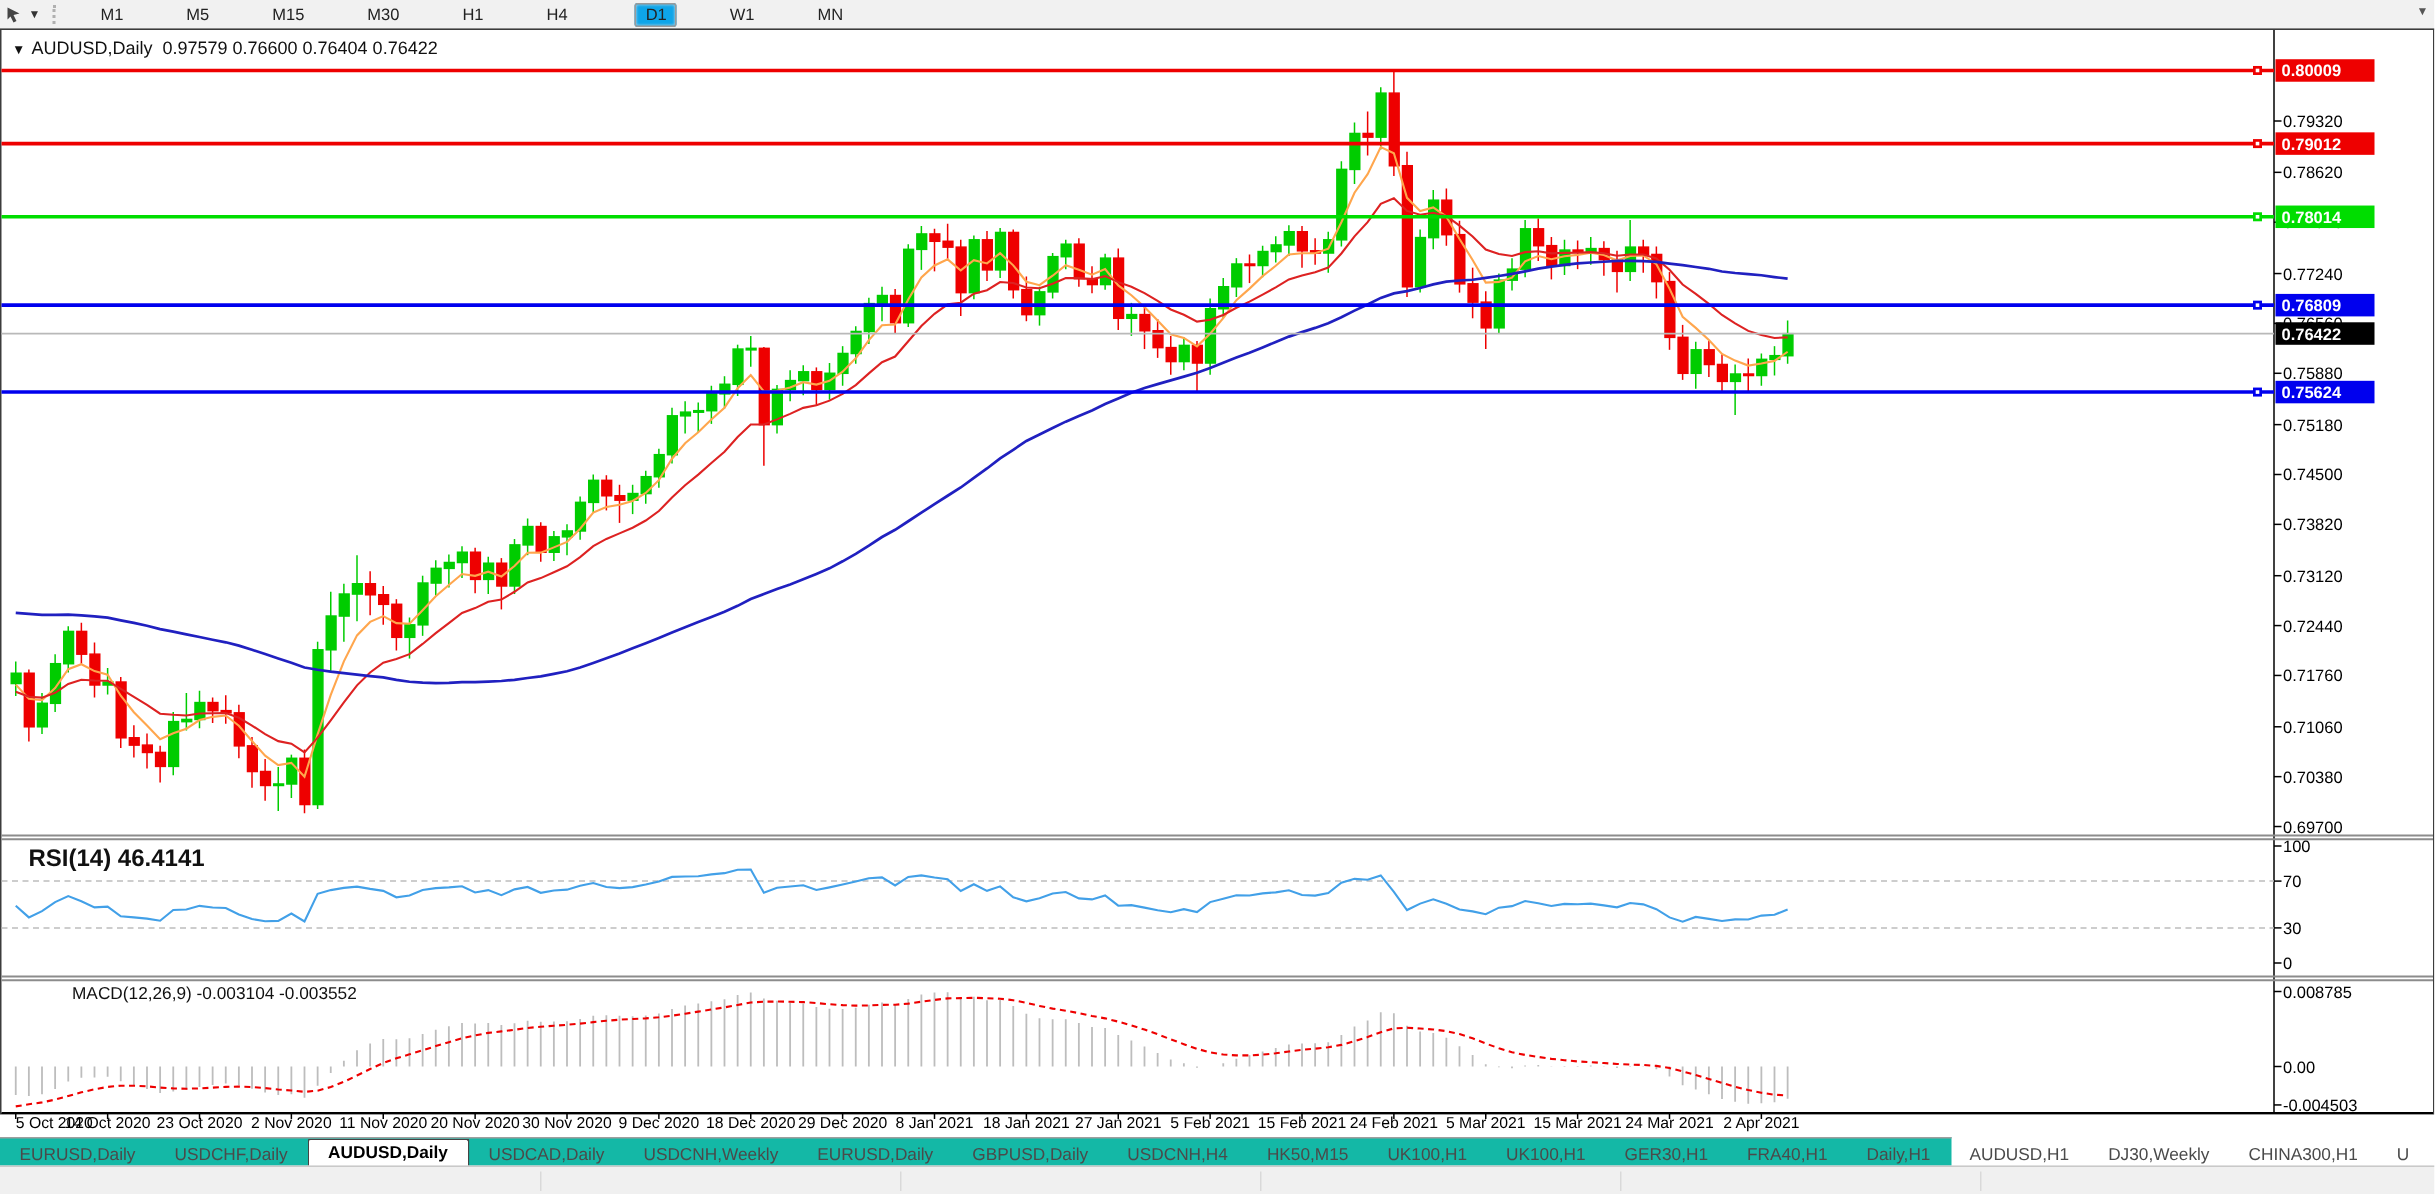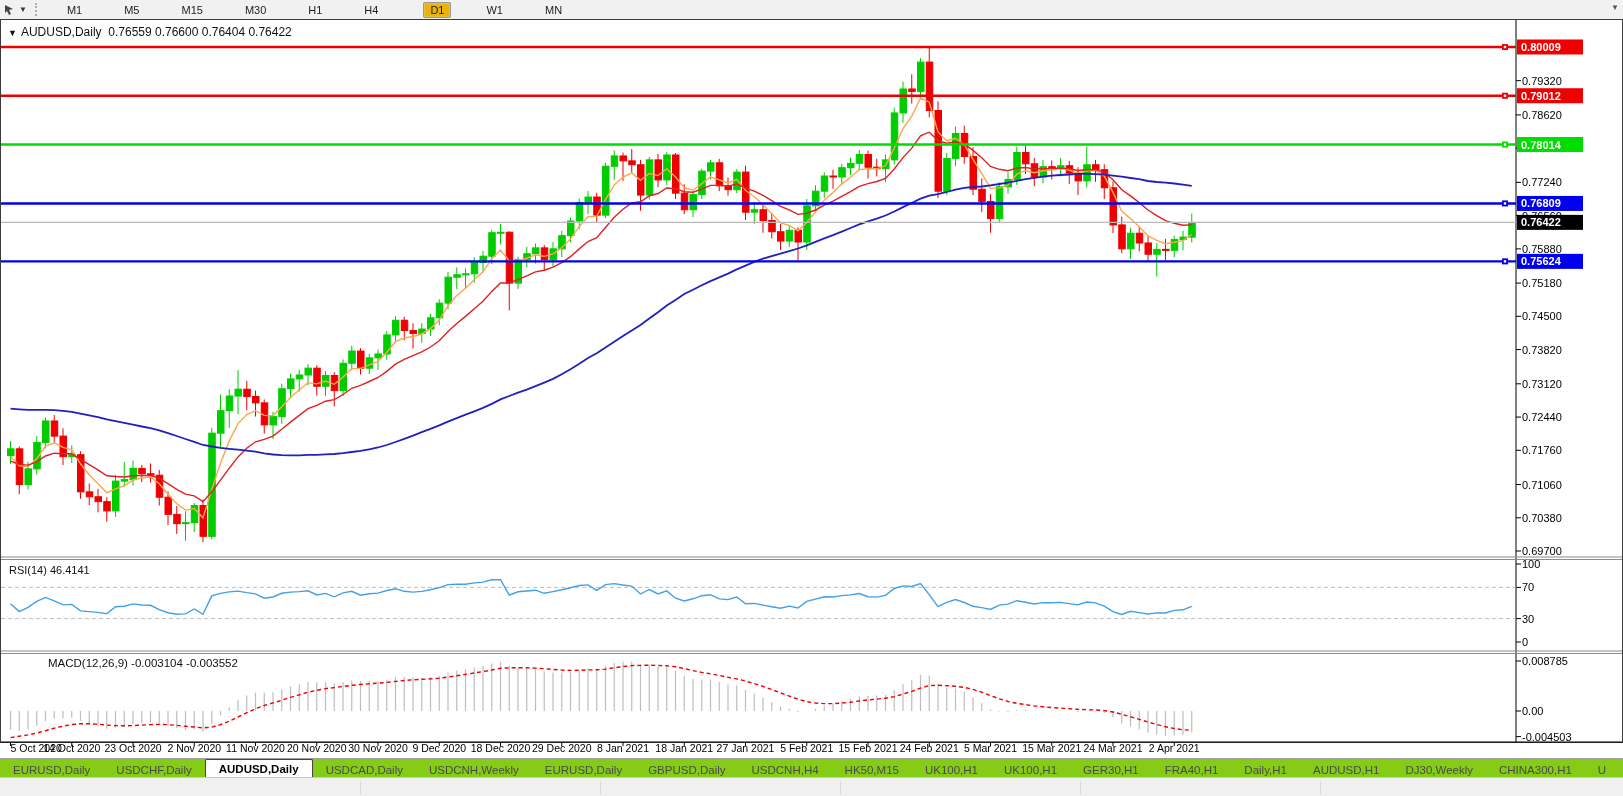--- a/index.html
+++ b/index.html
@@ -6,32 +6,32 @@
     font-family:"Liberation Sans",sans-serif;background:#ffffff;}
   #app{position:relative;width:1623px;height:796px;}
   
   #toolbar{position:absolute;left:0;top:0;width:1623px;height:19px;
     background:#f1f1f1;border-bottom:1px solid #b6b6b6;display:flex;align-items:center;font-size:11px;color:#222;}
   .tool-icon{display:flex;align-items:center;margin:0 4px 0 3px;}
   .caret{font-size:8px;color:#333;margin-left:3px;}
   .grip{width:3px;height:13px;border-left:2px dotted #b0b0b0;margin:0 6px 0 4px;}
   .tf-sep{width:1px;height:14px;background:#c6c6c6;margin:0 5px;}
   .tf-btn{padding:1px 6px;margin:0 14px;border:1px solid transparent;border-radius:2px;cursor:default;}
-  .tf-btn.active{background:#eab308;border:1px solid #9a9a9a;box-shadow:inset 0 0 2px #ddd;}
+  .tf-btn.active{background:#0ea5e9;border:1px solid #9a9a9a;box-shadow:inset 0 0 2px #ddd;}
   #tb-overflow{position:absolute;right:4px;top:3px;font-size:8px;color:#555;}
   
   .ind-label{position:absolute;font-size:12px;color:#111;white-space:nowrap;}
   #chart-title{left:8px;top:25px;}
   #title-sym{font-weight:normal;}
   .tri{font-size:9px;margin-right:4px;color:#111;}
-  #rsi-label{left:9px;top:564px;font-size:11px;}
+  #rsi-label{left:19px;top:564px;font-size:16px;font-weight:bold;}
   #macd-label{left:5px;top:657px;font-size:11.5px;padding-left:43px;}
   svg{position:absolute;left:0;top:0;}
   
-  #tabbar{position:absolute;left:0;top:758px;width:1623px;height:19px;background:#84cc16;
+  #tabbar{position:absolute;left:0;top:758px;width:1301px;height:19px;background:#14b8a6;
     border-top:1px solid #9e9e9e;display:flex;align-items:flex-end;font-size:11.5px;color:#4a4a4a;}
   .tab{height:16px;line-height:16px;padding:0 13px;white-space:nowrap;cursor:default;}
   .tab-sep{width:1px;height:12px;background:#b5b5b5;margin-bottom:2px;}
   .tab.active{background:#ffffff;color:#000;font-weight:bold;border:1px solid #444;border-bottom:none;
     border-radius:2px 2px 0 0;height:18px;line-height:18px;}
   #tab-scroll{margin-left:auto;padding:0 6px;color:#222;font-size:9px;}
   
   #statusbar{position:absolute;left:0;top:777px;width:1623px;height:19px;background:#f0f0f0;
     border-top:1px solid #c9c9c9;}
   .status-sep{position:absolute;top:3px;width:1px;height:13px;background:#d9d9d9;}
@@ -616,21 +616,21 @@
         <line x1="1051.75" y1="742" x2="1051.75" y2="746" stroke="#000"></line>
         <text x="1051.75" y="752" fill="#000" text-anchor="middle">15 Mar 2021</text>
         <line x1="1113" y1="742" x2="1113" y2="746" stroke="#000"></line>
         <text x="1113" y="752" fill="#000" text-anchor="middle">24 Mar 2021</text>
         <line x1="1174.25" y1="742" x2="1174.25" y2="746" stroke="#000"></line>
         <text x="1174.25" y="752" fill="#000" text-anchor="middle">2 Apr 2021</text>
       </g>
     </svg>
 
   <div class="ind-label" id="chart-title">
-    <span class="tri">▼</span><span id="title-sym">AUDUSD,Daily</span>&nbsp;&nbsp;<span>0.76559 0.76600 0.76404 0.76422</span>
+    <span class="tri">▼</span><span id="title-sym">AUDUSD,Daily</span>&nbsp;&nbsp;<span>0.97579 0.76600 0.76404 0.76422</span>
   </div>
   <div class="ind-label" id="rsi-label">RSI(14) 46.4141</div>
   <div class="ind-label" id="macd-label">MACD(12,26,9) -0.003104 -0.003552</div>
 
   <div id="tabbar">
       <span class="tab">EURUSD,Daily</span>
       <span class="tab-sep"></span>
       <span class="tab">USDCHF,Daily</span>
       <span class="tab-sep"></span>
       <span class="tab active">AUDUSD,Daily</span>

